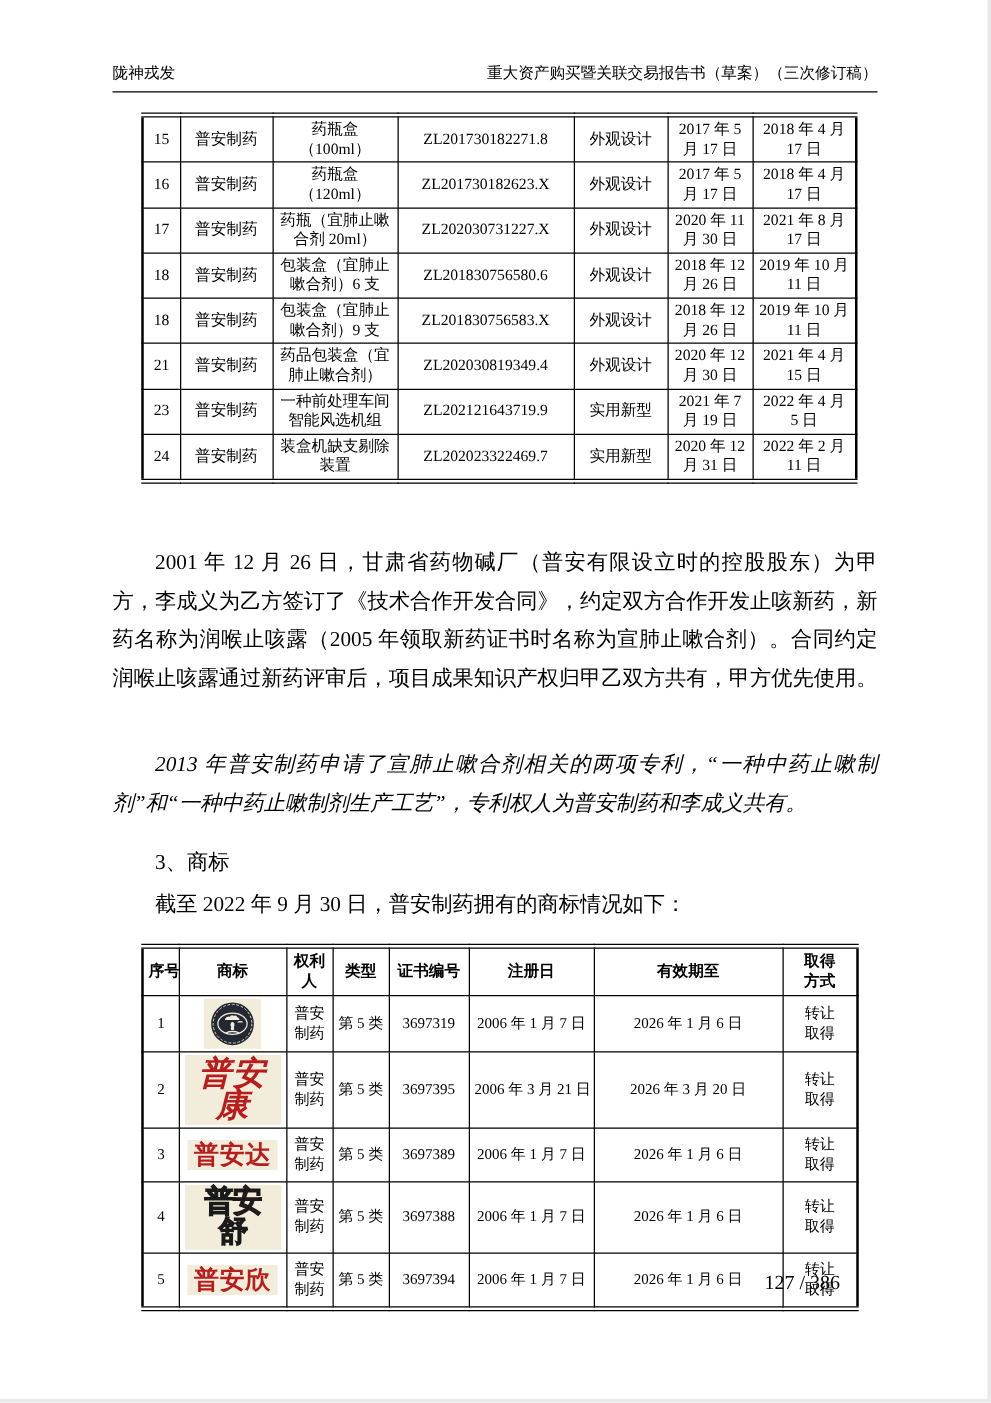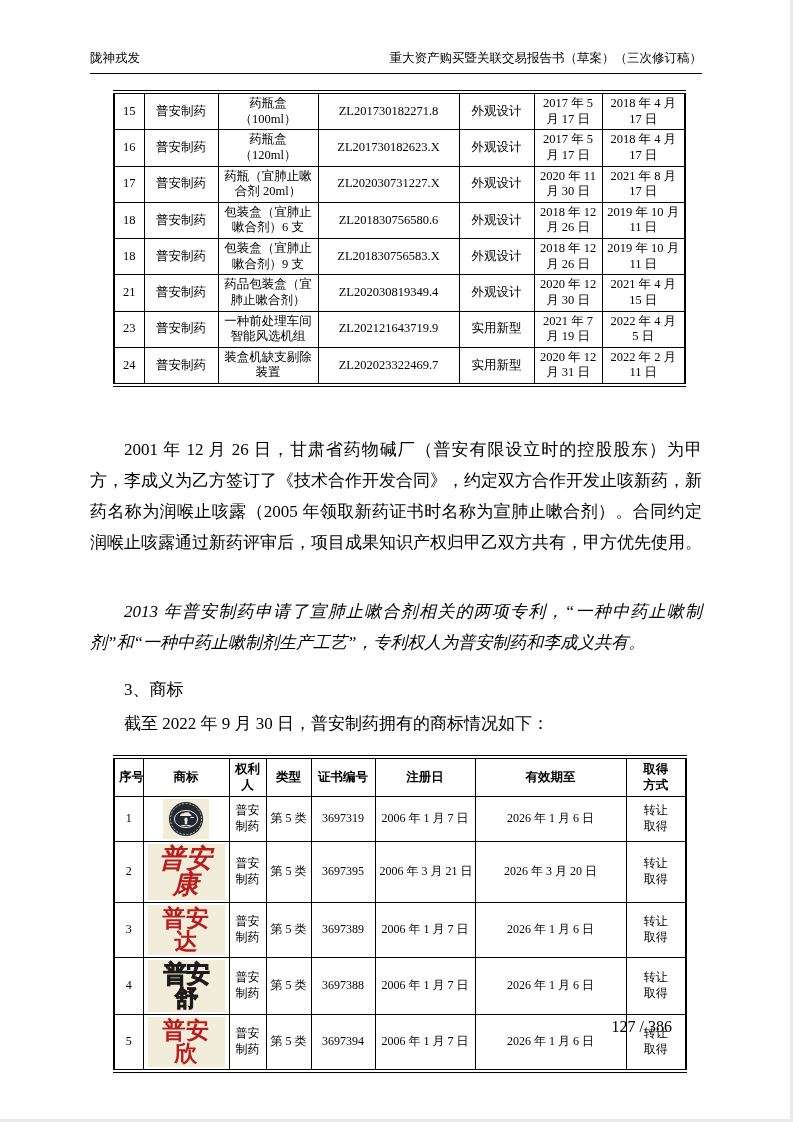--- a/index.html
+++ b/index.html
@@ -70,21 +70,21 @@
     line-height:1;
     vertical-align:middle;
   }
   .mark-calligraphy{
     font-family:"Liberation Serif","DejaVu Serif",serif;
     font-style:italic;font-weight:bold;font-size:26px;
     letter-spacing:1px;
   }
   .mark-bold{
     font-family:"Liberation Sans","DejaVu Sans",sans-serif;
-    font-weight:bold;font-size:23px;letter-spacing:0.5px;
+    font-weight:bold;font-size:20px;letter-spacing:0.5px;
   }
   .mark-black{
     font-family:"Liberation Sans","DejaVu Sans",sans-serif;
     font-weight:900;font-size:24px;letter-spacing:-1.5px;
     -webkit-text-stroke:0.8px #1a1a1a;
   }
   .mark-bg svg{display:block;}
   
   #footer{
     position:absolute;top:1018px;right:121px;

